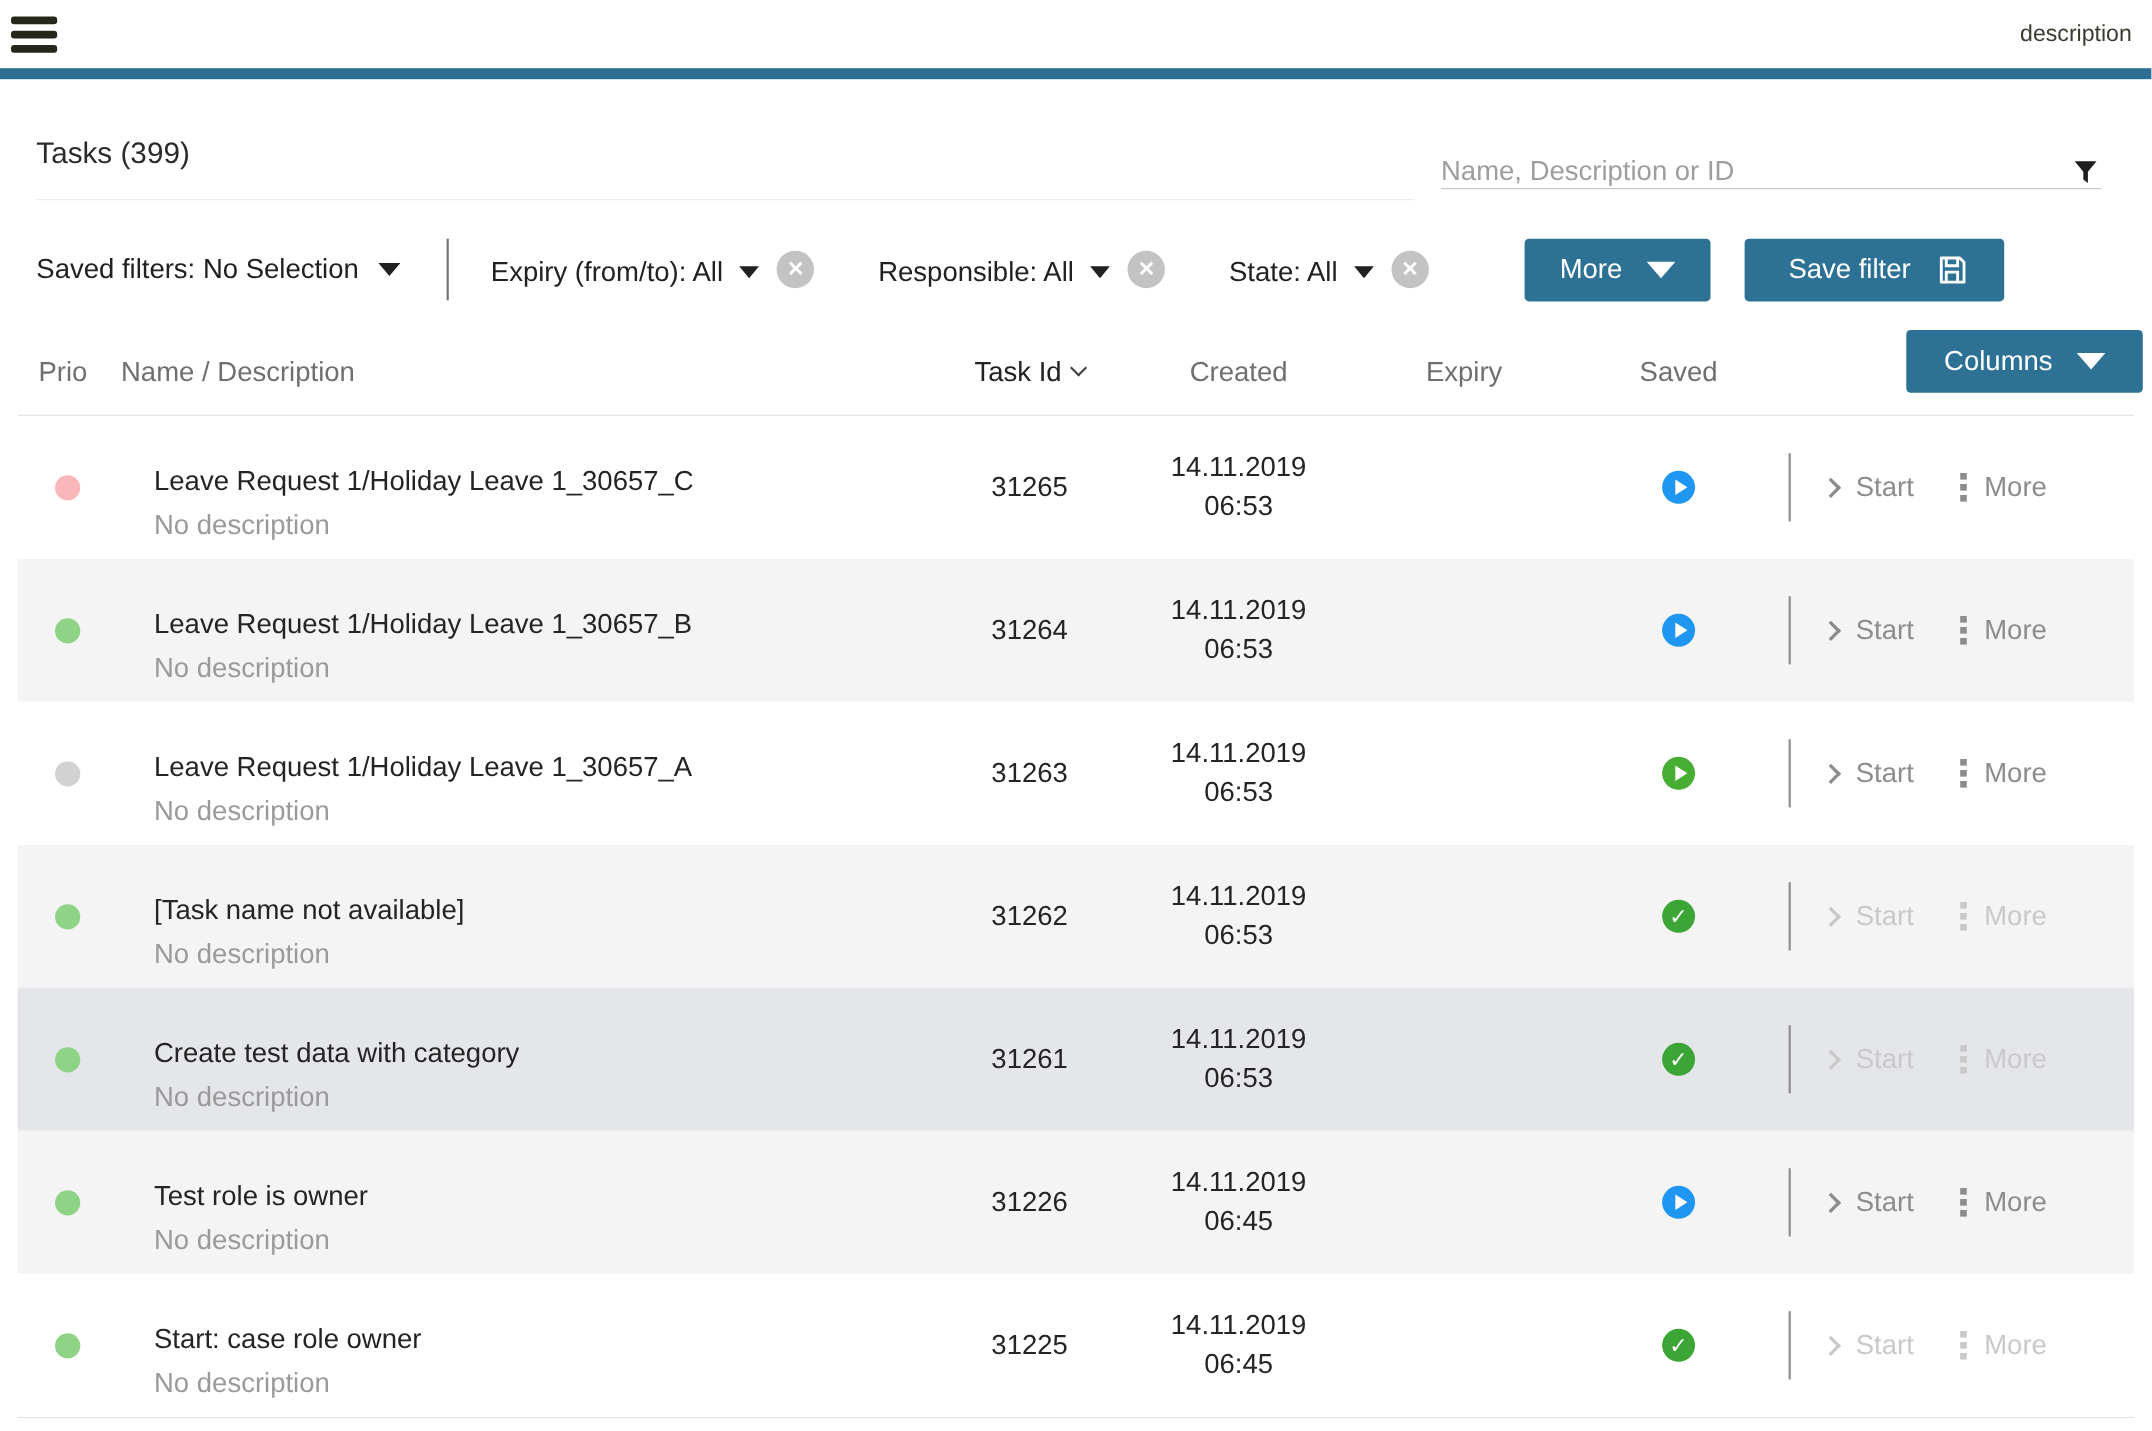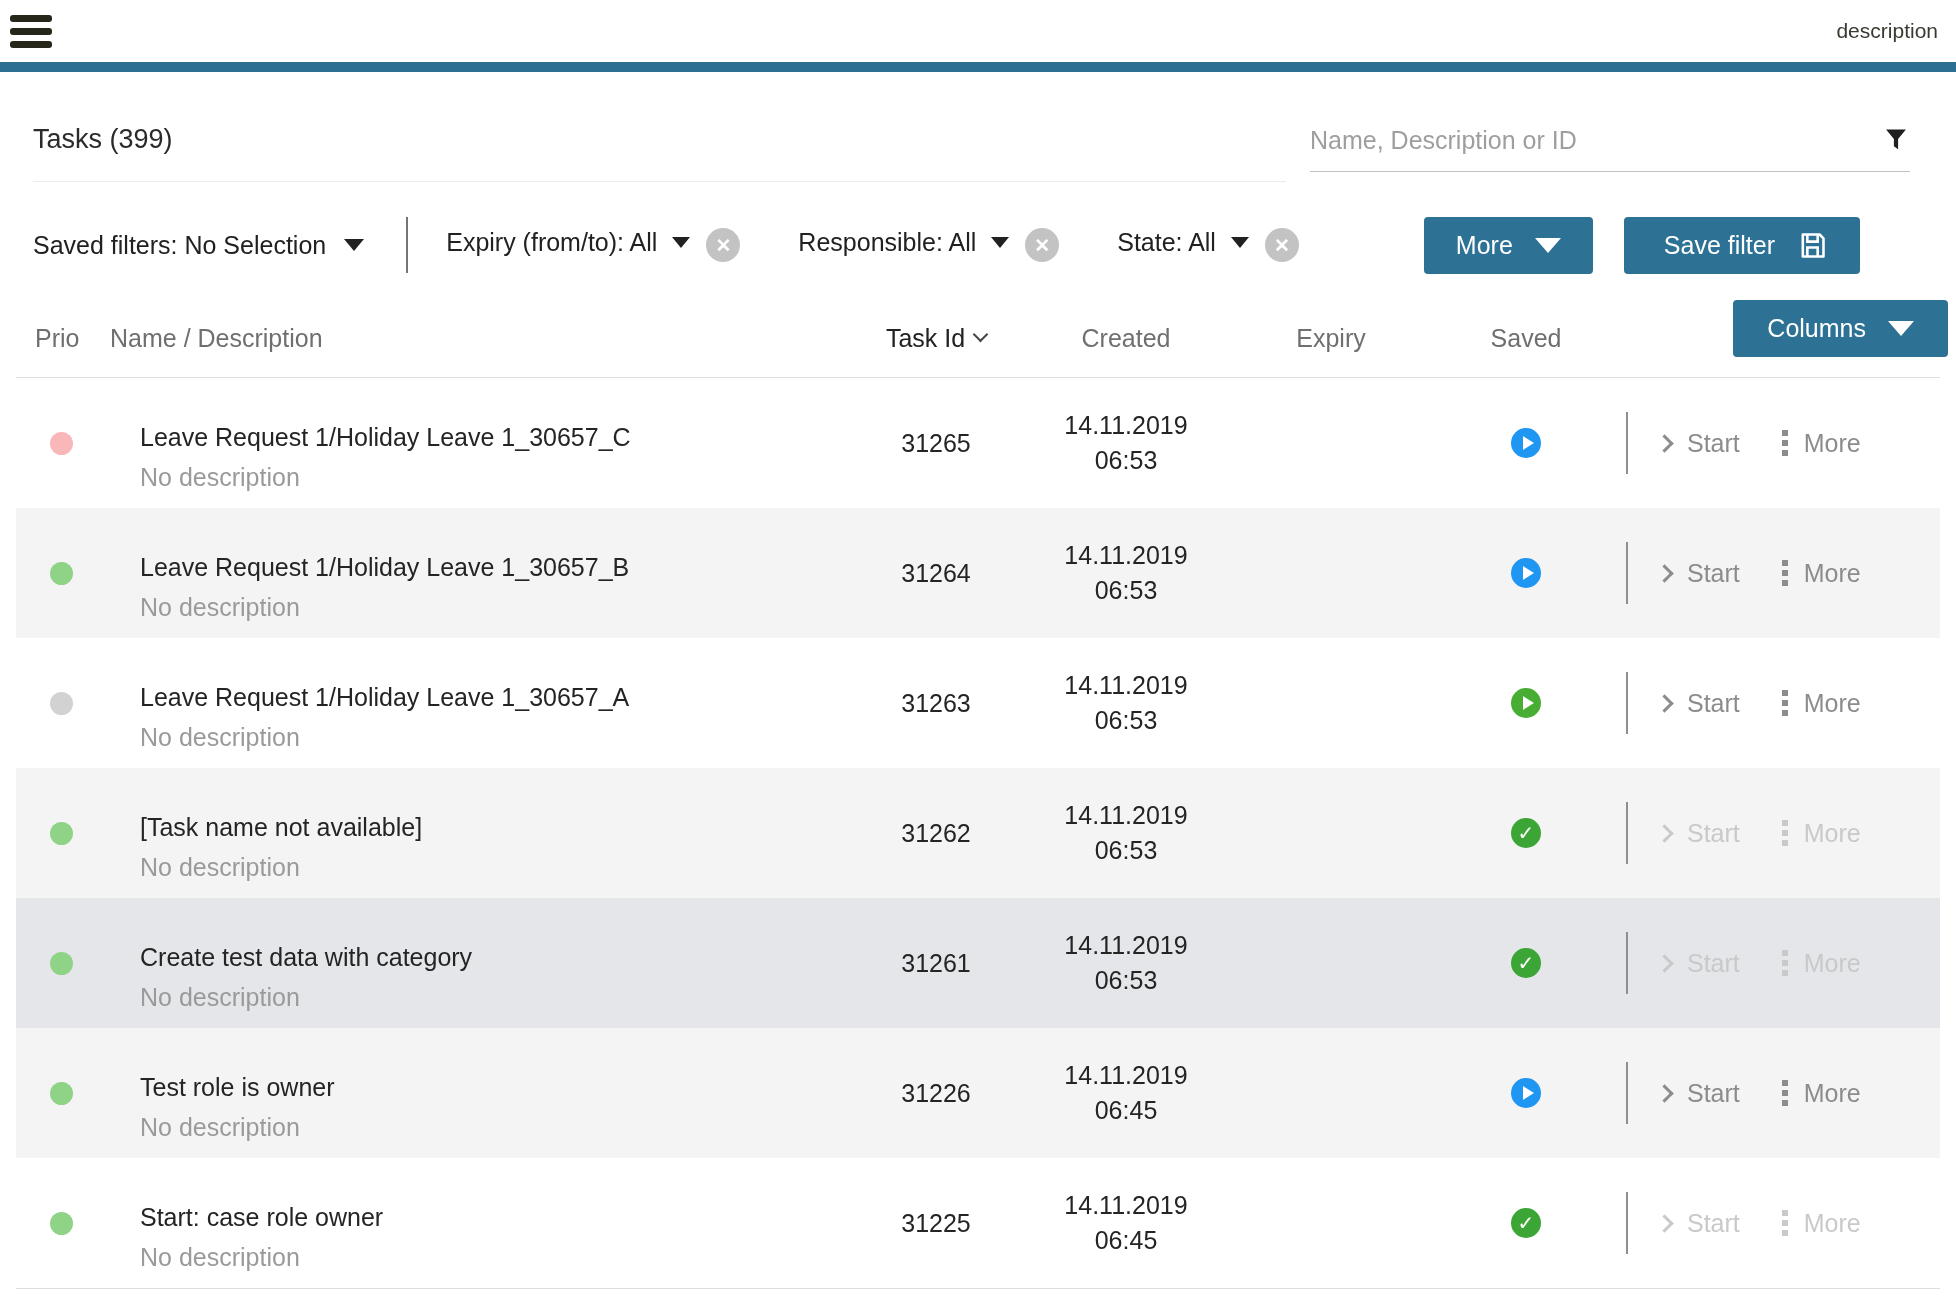--- a/index.html
+++ b/index.html
@@ -24,52 +24,52 @@
   .hamburger span { display: block; height: 7px; border-radius: 3px; background: #26261a; }
   .username { font-size: 21px; color: #3a3a30; }
 
   .accent-bar { height: 10px; background: #2c6f92; }
 
   
   .title-row { display: flex; align-items: flex-end; padding: 52px 46px 0 33px; gap: 24px; }
   .title-wrap { flex: 1; border-bottom: 1px solid #ececec; padding-bottom: 26px; }
   .page-title { font-size: 27px; font-weight: 400; color: #2b2b2b; }
   .search-wrap {
-    width: 600px; display: flex; align-items: flex-start;
-    border-bottom: 1px solid #c2c2c2; padding-bottom: 16px; margin-bottom: 10px;
+    width: 600px; display: flex; align-items: center;
+    border-bottom: 1px solid #c2c2c2; padding-bottom: 0; margin-bottom: 10px;
   }
   .search-wrap input {
     flex: 1; border: none; outline: none; font-size: 25px;
     font-family: "Liberation Sans", "DejaVu Sans", sans-serif; color: #212121; background: transparent;
   }
   .search-wrap input::placeholder { color: #9e9e9e; }
   .funnel-icon { flex: 0 0 auto; }
 
   
   .filter-row { display: flex; align-items: center; padding: 0 33px; margin-top: 34px; height: 58px; }
   .plainbtn { background: none; border: none; cursor: pointer; font-family: inherit; }
   .saved-filters { display: flex; align-items: center; gap: 18px; font-size: 25px; color: #212121; text-align: right; }
   .caret { width: 0; height: 0; border-left: 10px solid transparent; border-right: 10px solid transparent; border-top: 12px solid #212121; }
   .vdiv { width: 2px; height: 56px; background: #757575; margin: 0 38px 0 42px; }
-  .chip { display: flex; align-items: flex-start; margin-right: 58px; }
+  .chip { display: flex; align-items: flex-end; margin-right: 58px; }
   .chip-btn { display: flex; align-items: center; gap: 15px; font-size: 25px; color: #212121; }
   .chip .caret { border-left-width: 9px; border-right-width: 9px; border-top-width: 11px; }
   .clear-btn {
     width: 34px; height: 34px; border-radius: 50%; background: #c3c3c3; border: none; cursor: pointer;
     color: #fff; font-size: 19px; font-weight: bold; line-height: 1;
     display: flex; align-items: center; justify-content: center; margin-left: 16px;
   }
   .spacer { flex: 1; }
   .btn {
     background: #2d7295; color: #fff; border: none; border-radius: 4px; cursor: pointer;
     height: 57px; font-size: 25px; font-family: inherit;
     display: flex; align-items: center; gap: 22px; padding: 0 32px;
   }
   .btn .caret { border-top-color: #ffffff; border-left-width: 13px; border-right-width: 13px; border-top-width: 15px; }
-  .btn-save { margin-left: 31px; margin-right: 63px; padding-left: 40px; }
+  .btn-save { margin-left: 31px; margin-right: 101px; padding-left: 40px; }
 
   
   .table { margin: 22px 16px 0; }
   .grid-cols {
     display: grid;
     grid-template-columns: 80px 1fr 160px 220px 190px 200px 314px;
     align-items: center;
   }
   .thead {
     position: relative;

